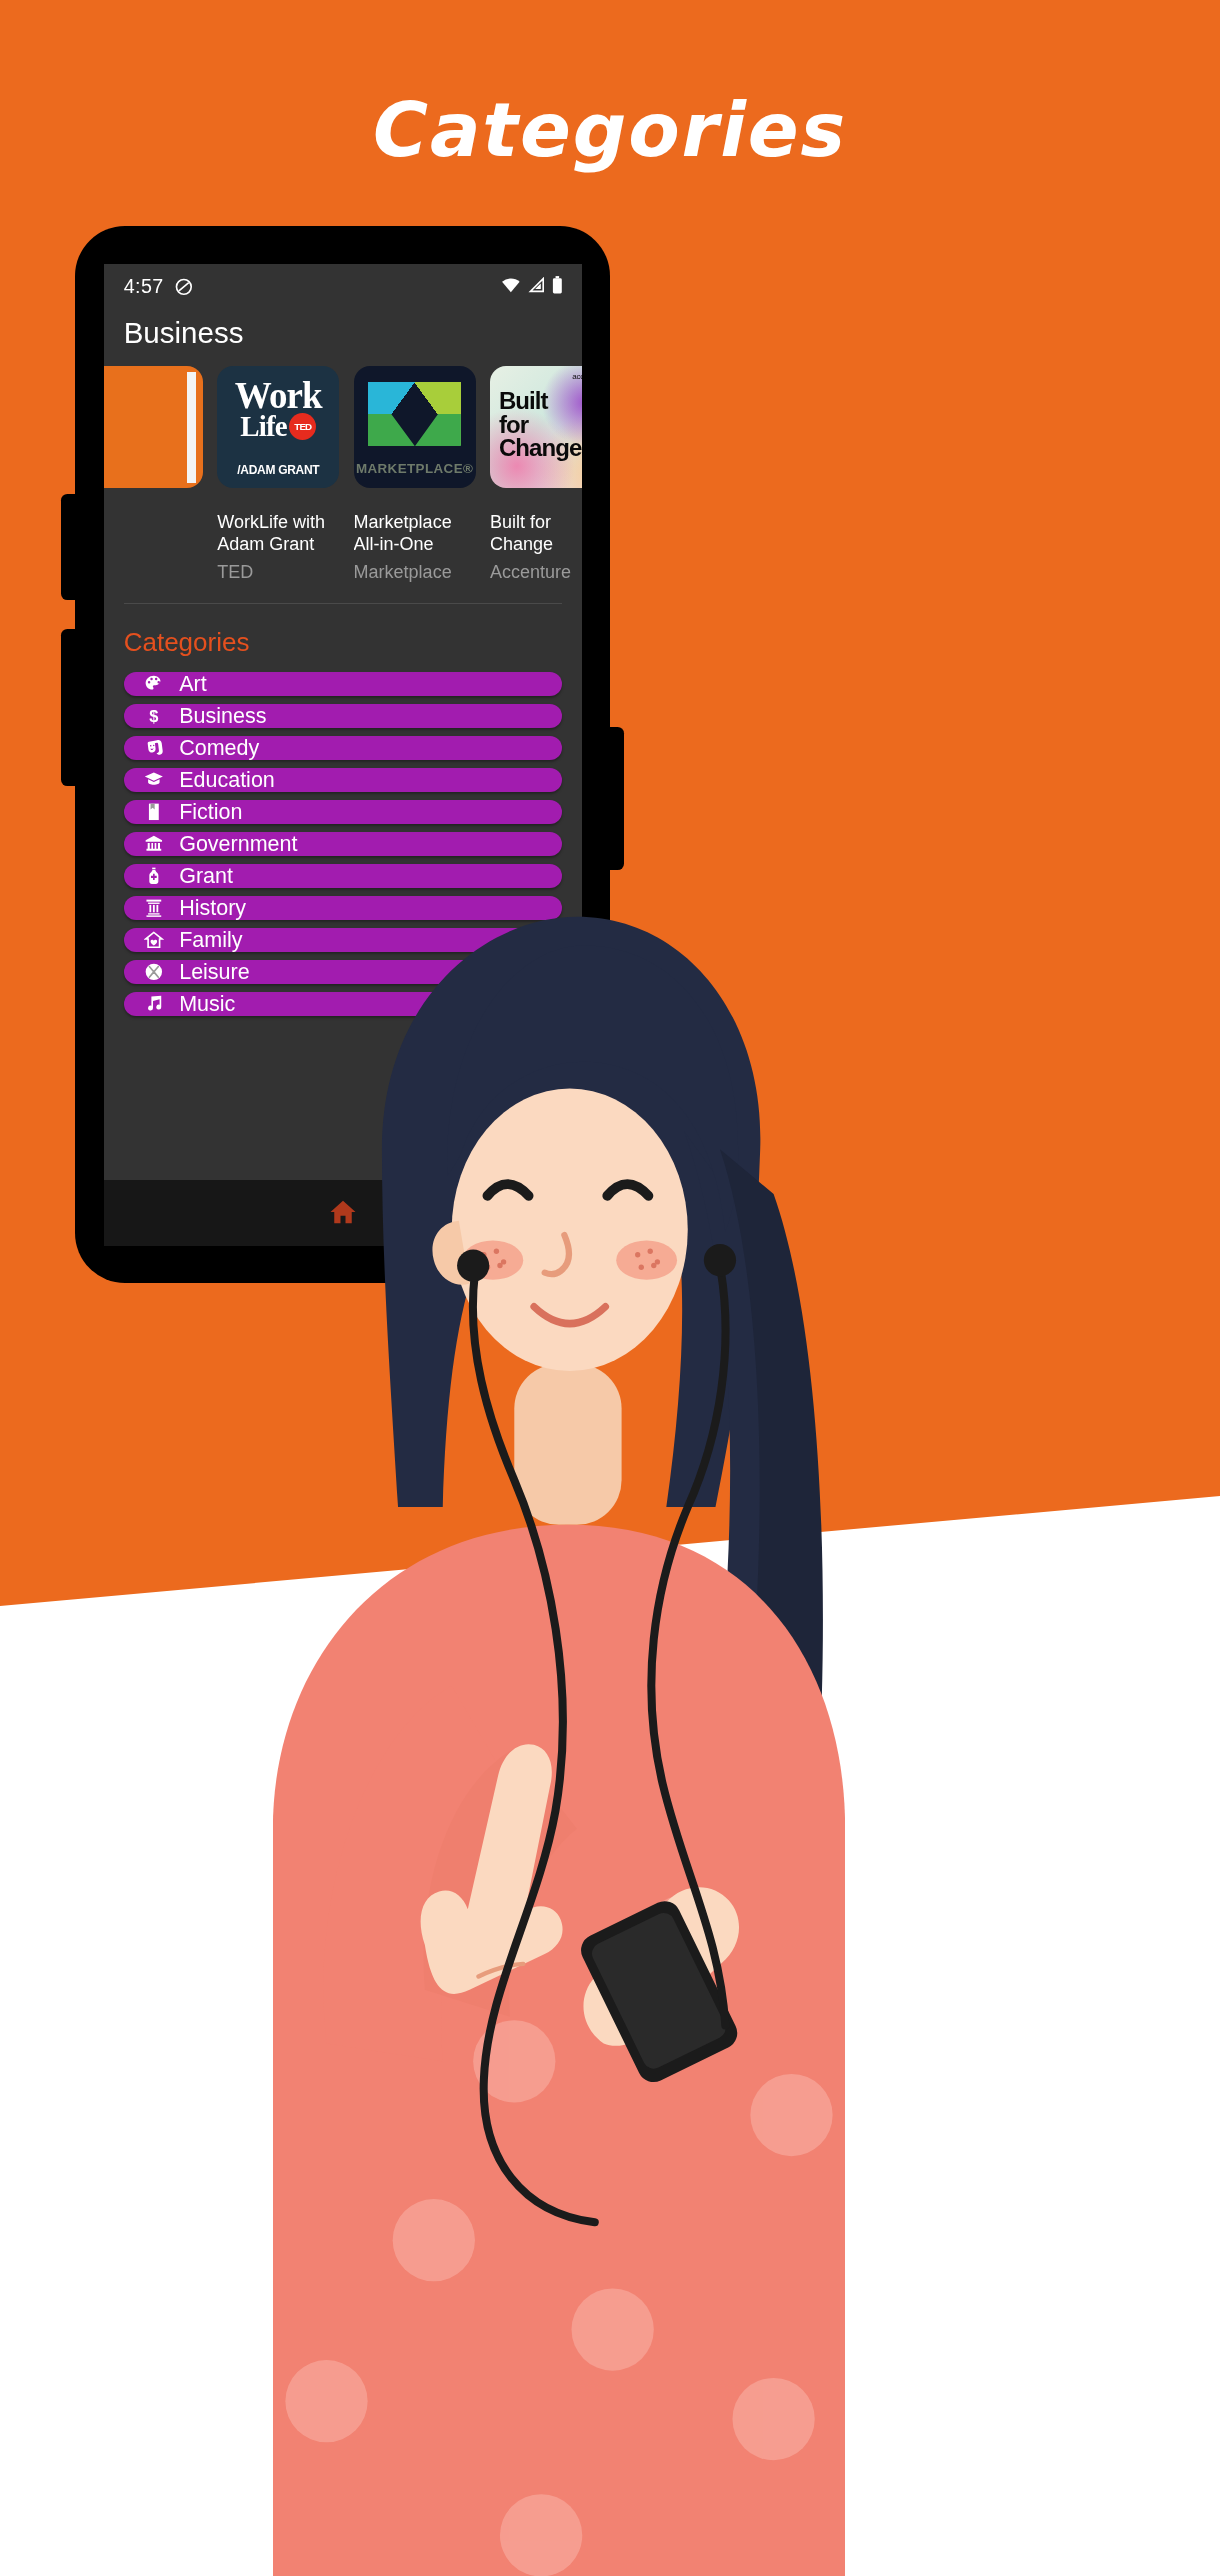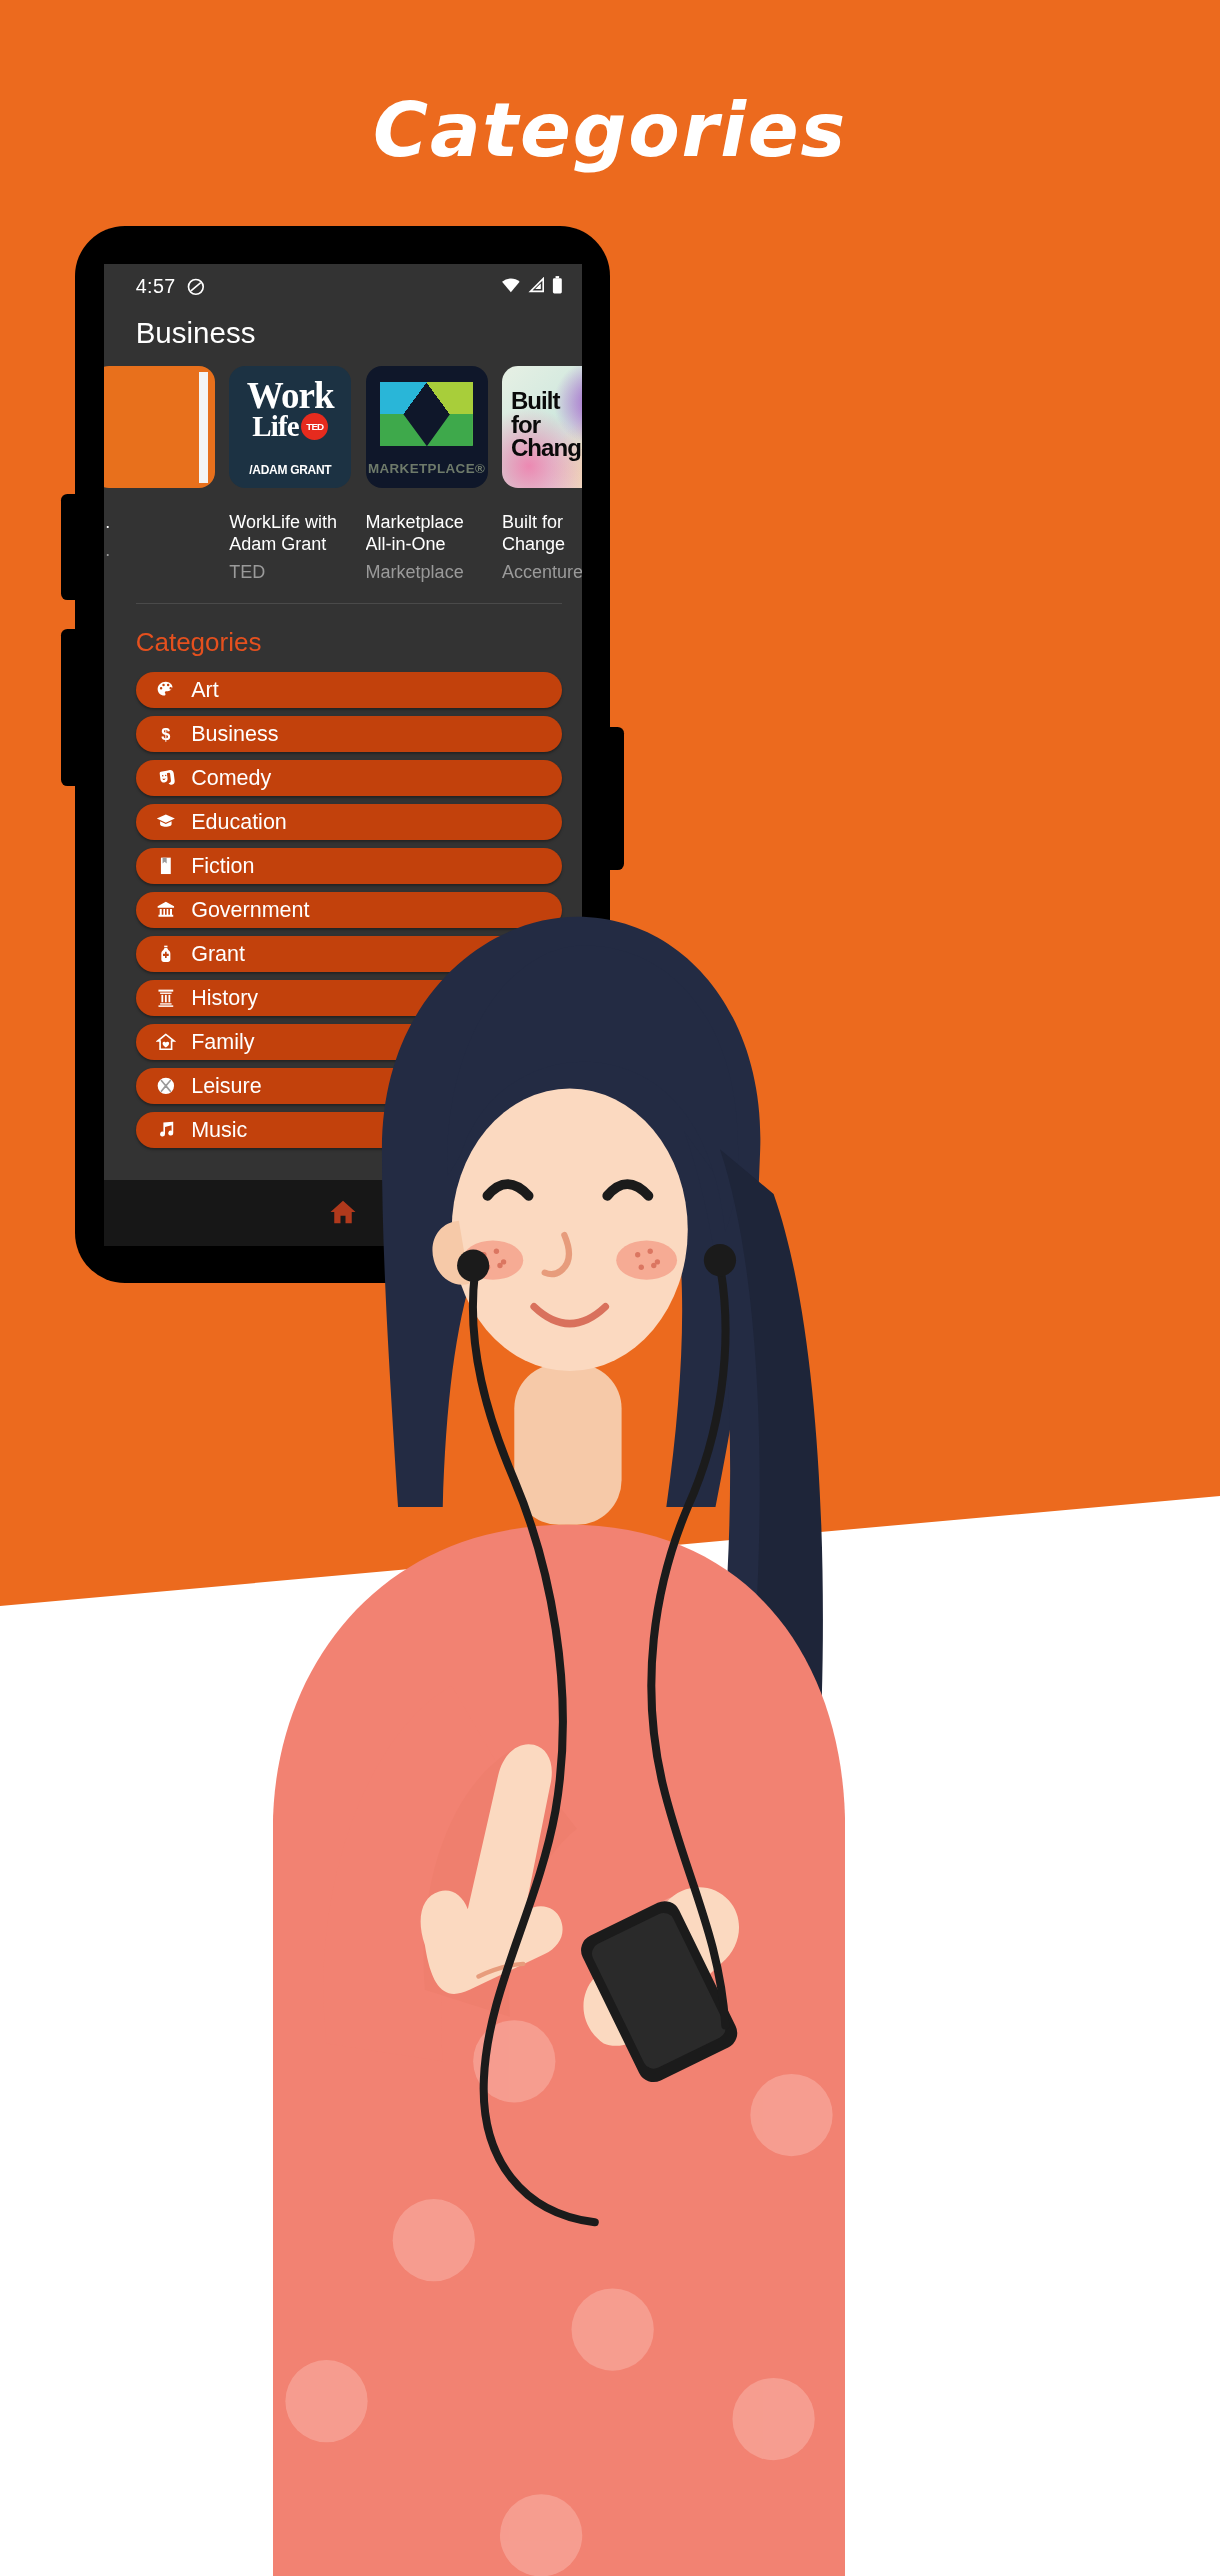--- a/index.html
+++ b/index.html
@@ -55,21 +55,20 @@
   #side-btn-vol{  top:403px; height:157px; }
   #side-btn-power{ left:auto; right:-14.3px; width:19.7px; top:501px; height:143px; border-radius:0 6.3px 6.3px 0; }
 
   
   #screen{
     position:absolute;
     left:29px; top:38px;
     width:478px; height:982px;
     background:#333333;
     overflow:hidden;
-    padding-left:12px;
   }
 
   
   #status-bar{
     height:45px;
     display:flex; align-items:center;
     padding:0 19.7px;
     color:#ffffff;
   }
   #status-time{ font-size:19.7px; font-weight:400; letter-spacing:0.4px; }
@@ -202,22 +201,22 @@
   #cat-heading{
     color:#E5501E;
     font-size:26px;
     padding:23px 19.7px 14.3px 19.7px;
   }
   #cat-list{
     padding:0 19.7px;
     display:flex; flex-direction:column; gap:8px;
   }
   .cat-pill{
-    height:36px;
-    background:#c2410c;
+    height:24px;
+    background:#a21caf;
     border-radius:18px;
     display:flex; align-items:center;
     padding-left:19.7px;
     gap:14.3px;
     box-shadow:0 1.8px 2.7px rgba(0,0,0,.35);
   }
   .cat-icon{
     width:21.5px; height:21.5px;
     display:flex; align-items:center; justify-content:center;
     color:#ffffff; flex:0 0 21.5px;

